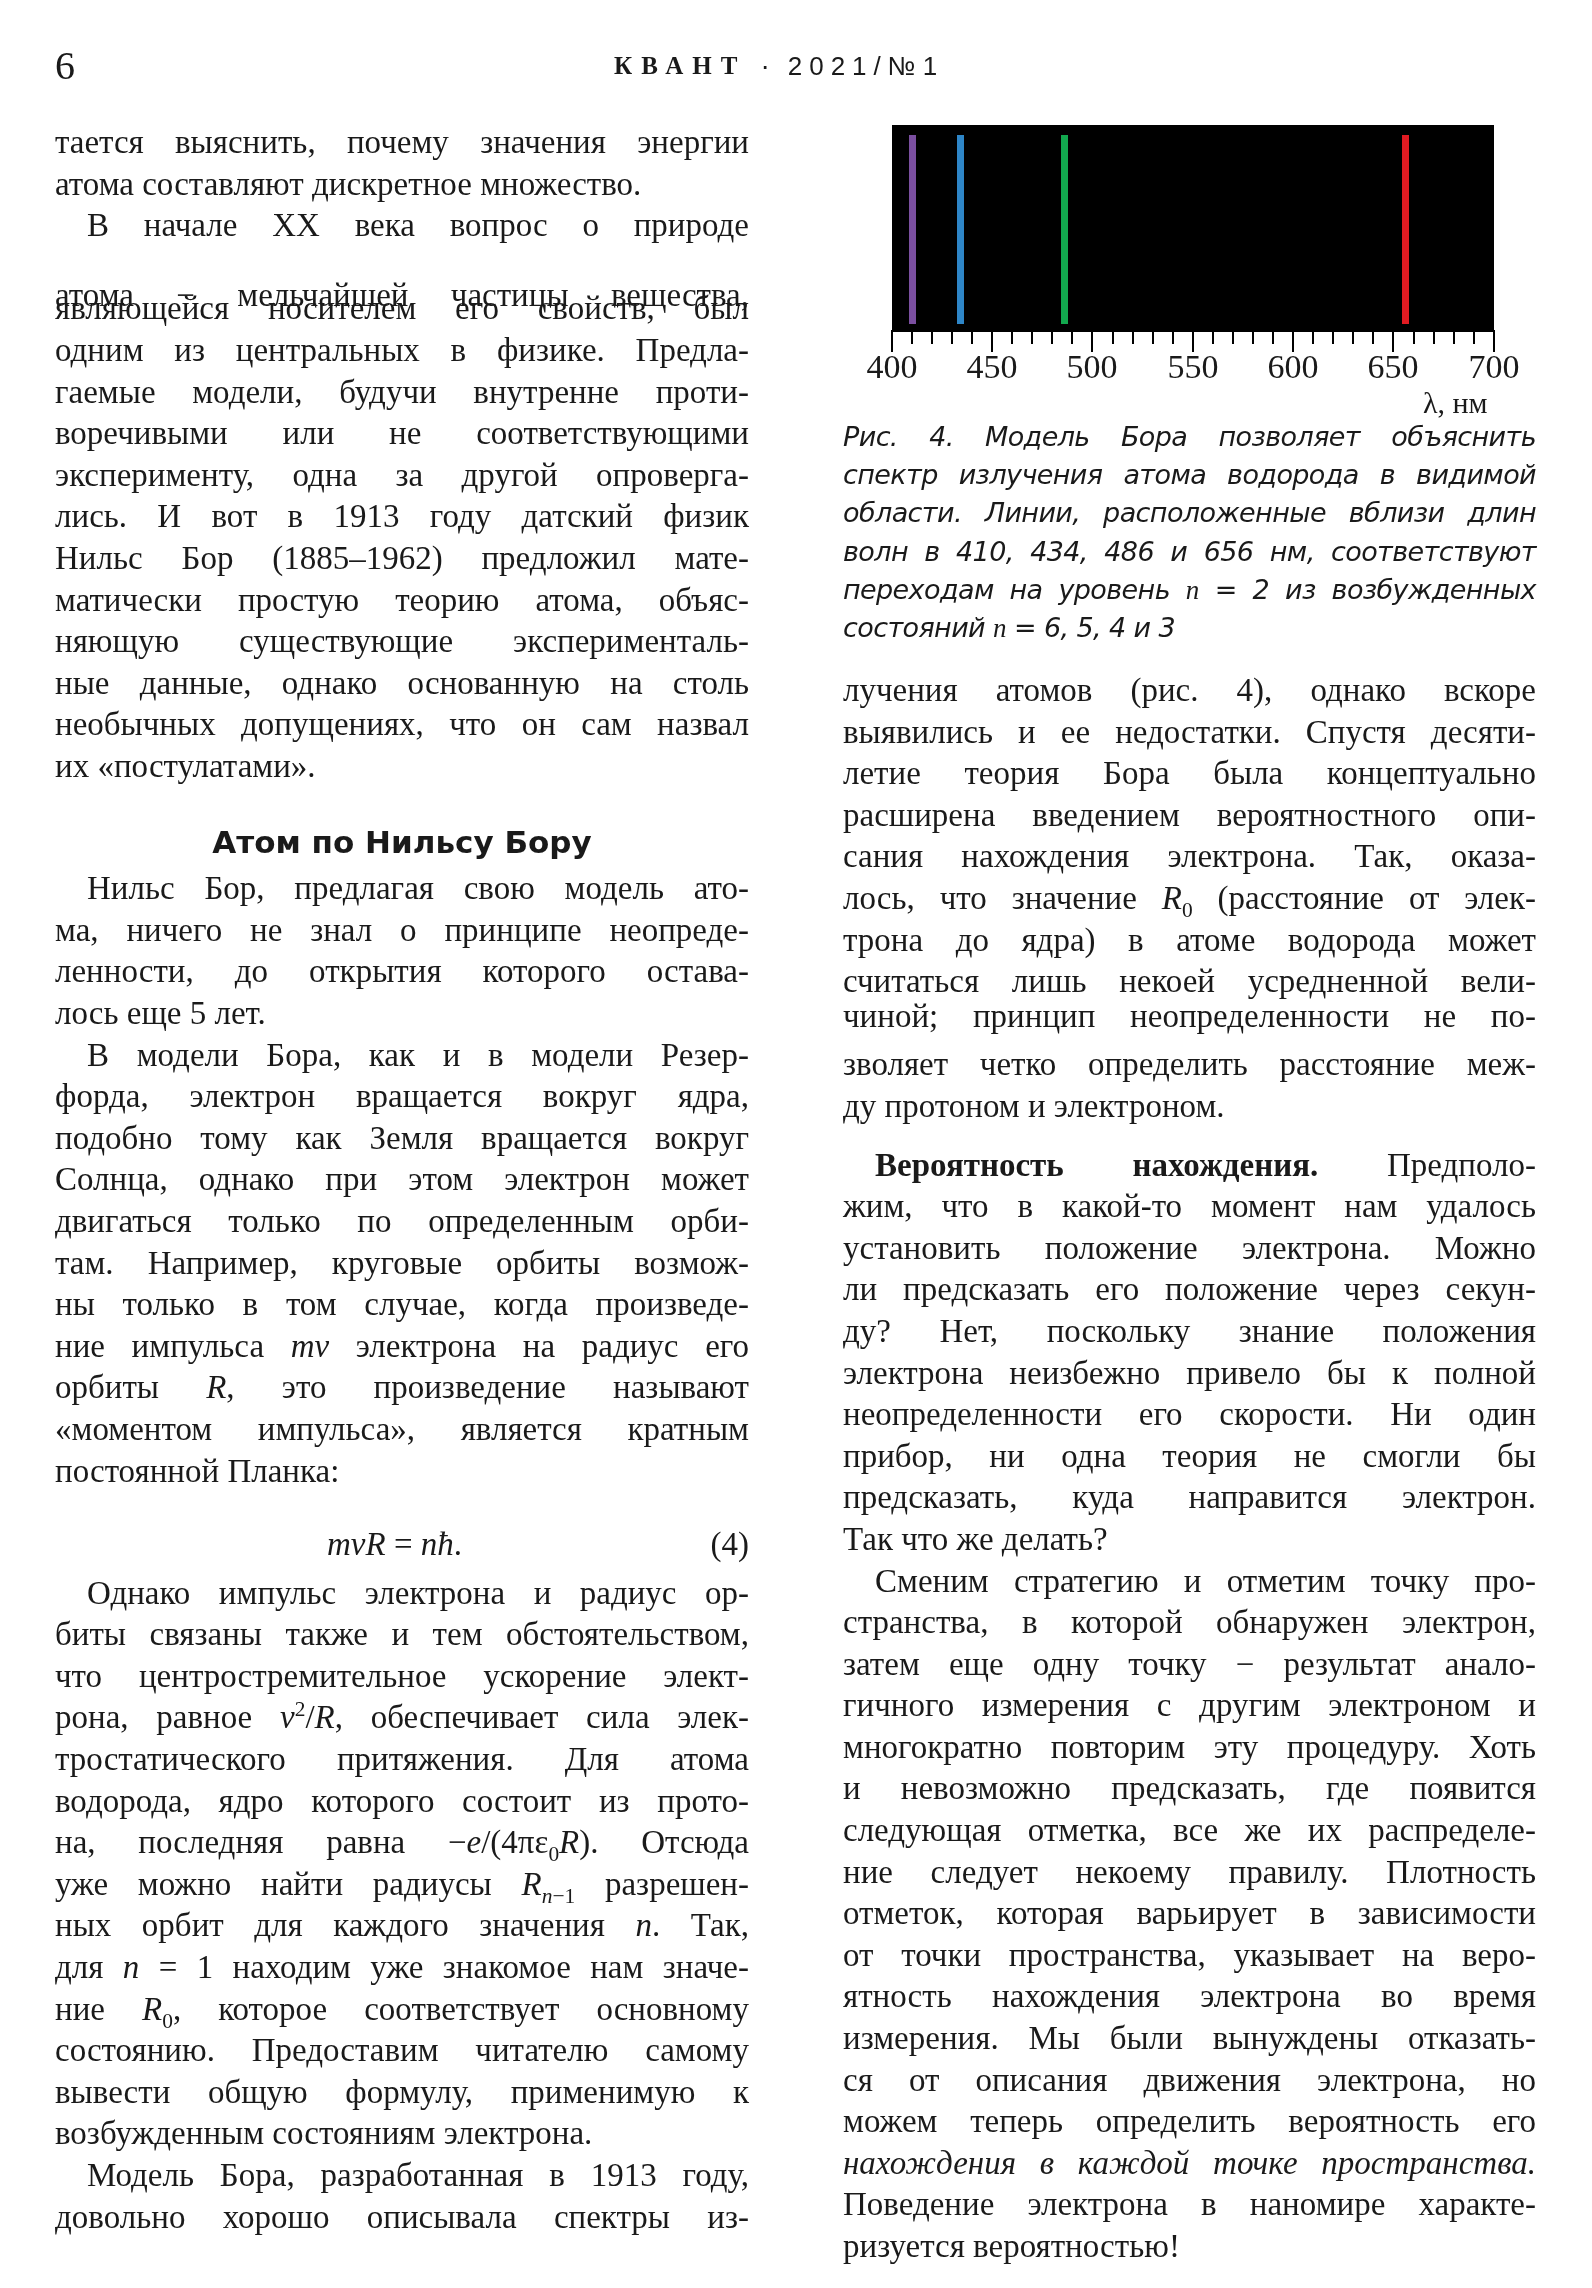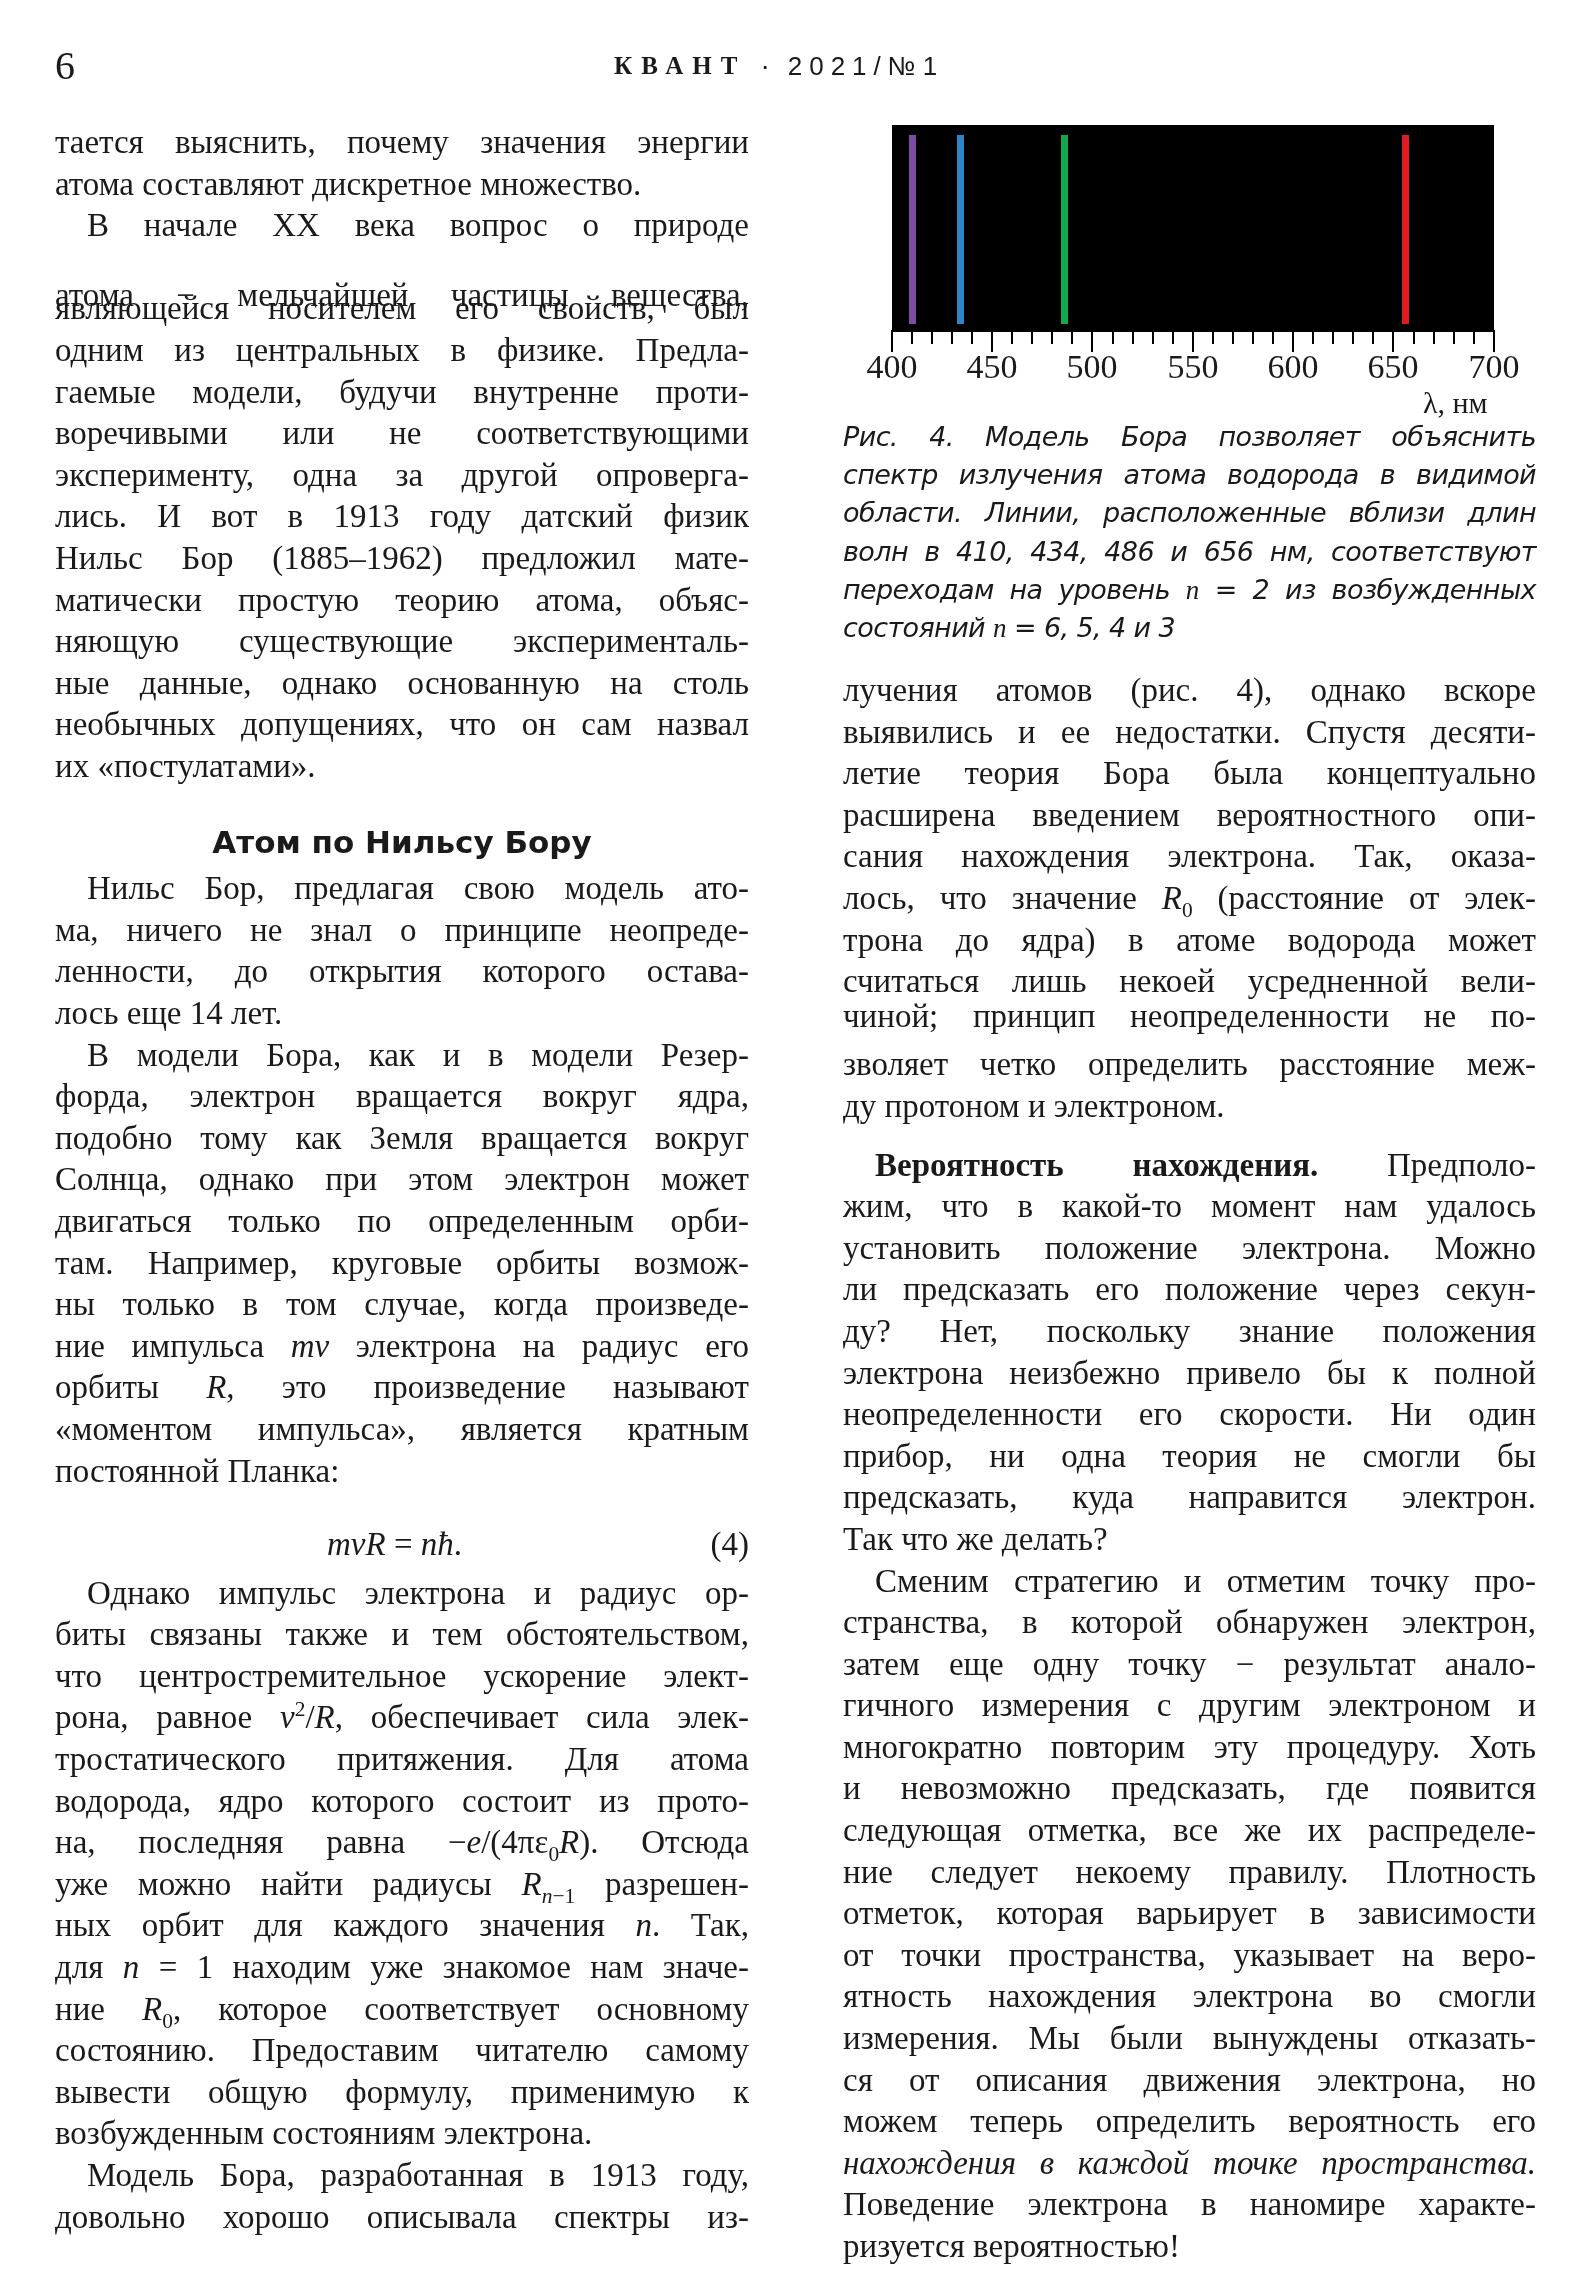--- a/index.html
+++ b/index.html
@@ -70,21 +70,21 @@
       <div class="line" style="top: 499px;">няющую существующие эксперименталь-</div>
       <div class="line" style="top: 541px;">ные данные, однако основанную на столь</div>
       <div class="line" style="top: 582px;">необычных допущениях, что он сам назвал</div>
       <div class="line last" style="top: 624px;">их «постулатами».</div>
     </div>
   <div class="heading" style="top:699px">Атом по Нильсу Бору</div>
   <div id="lc-block2">
       <div class="line indent" style="top: 746px;">Нильс Бор, предлагая свою модель ато-</div>
       <div class="line" style="top: 788px;">ма, ничего не знал о принципе неопреде-</div>
       <div class="line" style="top: 829px;">ленности, до открытия которого остава-</div>
-      <div class="line last" style="top: 871px;">лось еще 14 лет.</div>
+      <div class="line last" style="top: 871px;">лось еще 5 лет.</div>
       <div class="line indent" style="top: 913px;">В модели Бора, как и в модели Резер-</div>
       <div class="line" style="top: 954px;">форда, электрон вращается вокруг ядра,</div>
       <div class="line" style="top: 996px;">подобно тому как Земля вращается вокруг</div>
       <div class="line" style="top: 1037px;">Солнца, однако при этом электрон может</div>
       <div class="line" style="top: 1079px;">двигаться только по определенным орби-</div>
       <div class="line" style="top: 1121px;">там. Например, круговые орбиты возмож-</div>
       <div class="line" style="top: 1162px;">ны только в том случае, когда произведе-</div>
       <div class="line" style="top: 1204px;">ние импульса <i>mv</i> электрона на радиус его</div>
       <div class="line" style="top: 1245px;">орбиты <i>R</i>, это произведение называют</div>
       <div class="line" style="top: 1287px;">«моментом импульса», является кратным</div>
@@ -201,21 +201,21 @@
       <div class="line indent" style="top: 891px;">Сменим стратегию и отметим точку про-</div>
       <div class="line" style="top: 932px;">странства, в которой обнаружен электрон,</div>
       <div class="line" style="top: 974px;">затем еще одну точку − результат анало-</div>
       <div class="line" style="top: 1015px;">гичного измерения с другим электроном и</div>
       <div class="line" style="top: 1057px;">многократно повторим эту процедуру. Хоть</div>
       <div class="line" style="top: 1098px;">и невозможно предсказать, где появится</div>
       <div class="line" style="top: 1140px;">следующая отметка, все же их распределе-</div>
       <div class="line" style="top: 1182px;">ние следует некоему правилу. Плотность</div>
       <div class="line" style="top: 1223px;">отметок, которая варьирует в зависимости</div>
       <div class="line" style="top: 1265px;">от точки пространства, указывает на веро-</div>
-      <div class="line" style="top: 1306px;">ятность нахождения электрона во смогли</div>
+      <div class="line" style="top: 1306px;">ятность нахождения электрона во время</div>
       <div class="line" style="top: 1348px;">измерения. Мы были вынуждены отказать-</div>
       <div class="line" style="top: 1390px;">ся от описания движения электрона, но</div>
       <div class="line" style="top: 1431px;">можем теперь определить вероятность его</div>
       <div class="line" style="top: 1473px; font-style: italic;">нахождения в каждой точке пространства.</div>
       <div class="line" style="top: 1514px;">Поведение электрона в наномире характе-</div>
       <div class="line last" style="top: 1556px;">ризуется вероятностью!</div>
     </div>
 </div>
 
 

